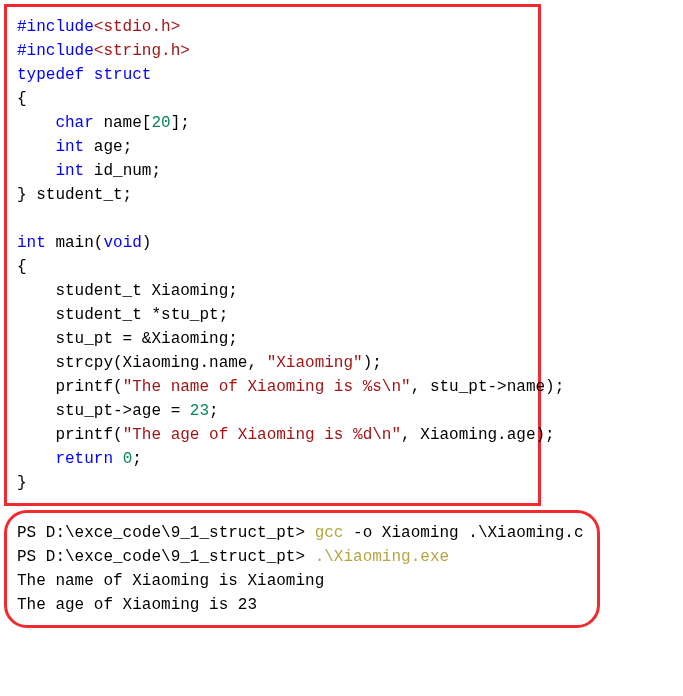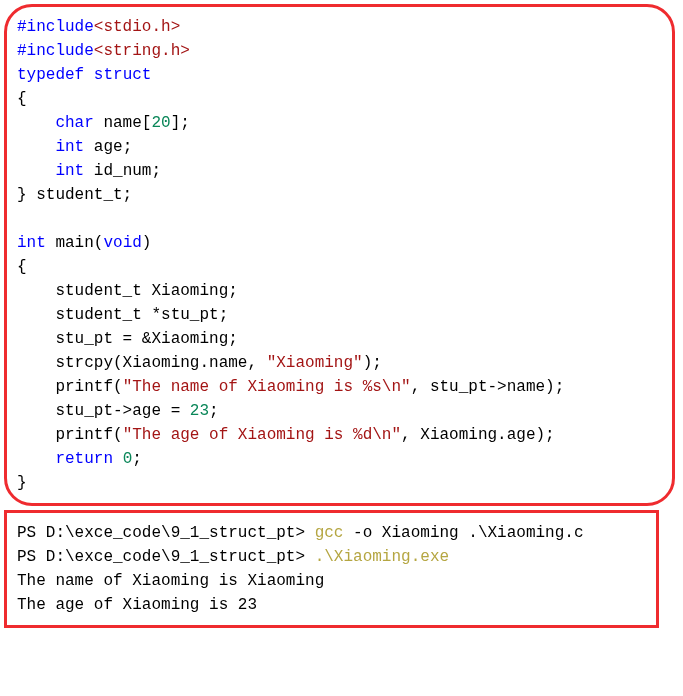--- a/index.html
+++ b/index.html
@@ -11,22 +11,22 @@
     line-height: 1.5;
   }
   .panel {
     border: 3px solid #ef2b2f;
     margin: 4px;
     padding: 8px 10px;
     box-sizing: border-box;
     white-space: pre;
     color: #000;
   }
-  .top-panel { width: 671px; border-radius: 28px; }
-  .bottom-panel { width: 655px; margin-top: 2px; }
+  .top-panel { width: 537px; }
+  .bottom-panel { width: 596px; margin-top: 2px; border-radius: 23px; }
   .c-blue  { color: #0000ff; }
   .c-maroon{ color: #a31515; }
   .c-teal  { color: #098658; }
 
   .ps-gold { color: #b5a642; }
 
 </style>
 </head>
 <body>
 

